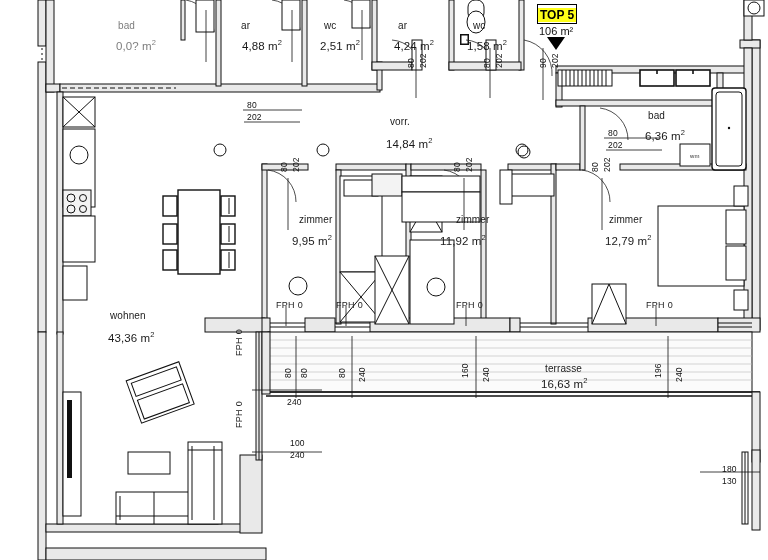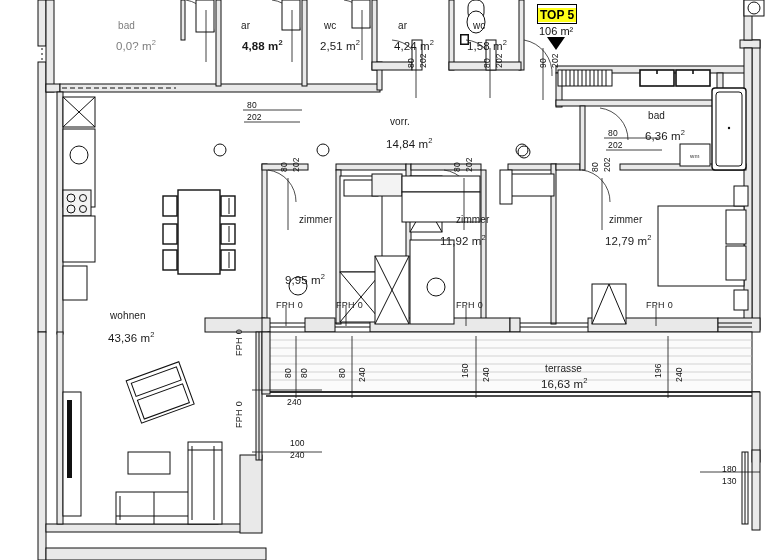--- a/index.html
+++ b/index.html
@@ -466,33 +466,33 @@
       <span class="tag">TOP 5</span>
     </span>
     <span class="sub">106 m²</span>
     <span class="tri"></span>
   </div>
 
   <div id="text-layer">
       <div class="lbl room-name faded" style="left: 118px; top: 20px;">bad</div>
       <div class="lbl room-area faded" style="left: 116px; top: 38px;">0,0? m<span class="sup">2</span></div>
       <div class="lbl room-name" style="left: 241px; top: 20px;">ar</div>
-      <div class="lbl room-area" style="left: 242px; top: 38px; font-weight: bold;">4,88 m<span class="sup">2</span></div>
+      <div class="lbl room-area" style="left: 242px; top: 38px;">4,88 m<span class="sup">2</span></div>
       <div class="lbl room-name" style="left: 324px; top: 20px;">wc</div>
       <div class="lbl room-area" style="left: 320px; top: 38px;">2,51 m<span class="sup">2</span></div>
       <div class="lbl room-name" style="left: 398px; top: 20px;">ar</div>
       <div class="lbl room-area" style="left: 394px; top: 38px;">4,24 m<span class="sup">2</span></div>
       <div class="lbl room-name" style="left: 473px; top: 20px;">wc</div>
       <div class="lbl room-area" style="left: 467px; top: 38px;">1,58 m<span class="sup">2</span></div>
       <div class="lbl room-name" style="left: 390px; top: 116px;">vorr.</div>
       <div class="lbl room-area" style="left: 386px; top: 136px;">14,84 m<span class="sup">2</span></div>
       <div class="lbl room-name" style="left: 648px; top: 110px;">bad</div>
       <div class="lbl room-area" style="left: 645px; top: 128px;">6,36 m<span class="sup">2</span></div>
       <div class="lbl room-name" style="left: 299px; top: 214px;">zimmer</div>
-      <div class="lbl room-area" style="left: 285px; top: 233px; margin-top: 39px;">9,95 m<span class="sup">2</span></div>
+      <div class="lbl room-area" style="left: 292px; top: 233px;">9,95 m<span class="sup">2</span></div>
       <div class="lbl room-name" style="left: 456px; top: 214px;">zimmer</div>
       <div class="lbl room-area" style="left: 440px; top: 233px;">11,92 m<span class="sup">2</span></div>
       <div class="lbl room-name" style="left: 609px; top: 214px;">zimmer</div>
       <div class="lbl room-area" style="left: 605px; top: 233px;">12,79 m<span class="sup">2</span></div>
       <div class="lbl room-name" style="left: 110px; top: 310px;">wohnen</div>
       <div class="lbl room-area" style="left: 108px; top: 330px;">43,36 m<span class="sup">2</span></div>
       <div class="lbl room-name" style="left: 545px; top: 356px; margin-top: 7px;">terrasse</div>
       <div class="lbl room-area" style="left: 541px; top: 376px;">16,63 m<span class="sup">2</span></div>
       <div class="lbl fph" style="left: 276px; top: 300px;">FPH 0</div>
       <div class="lbl fph" style="left: 336px; top: 300px;">FPH 0</div>

